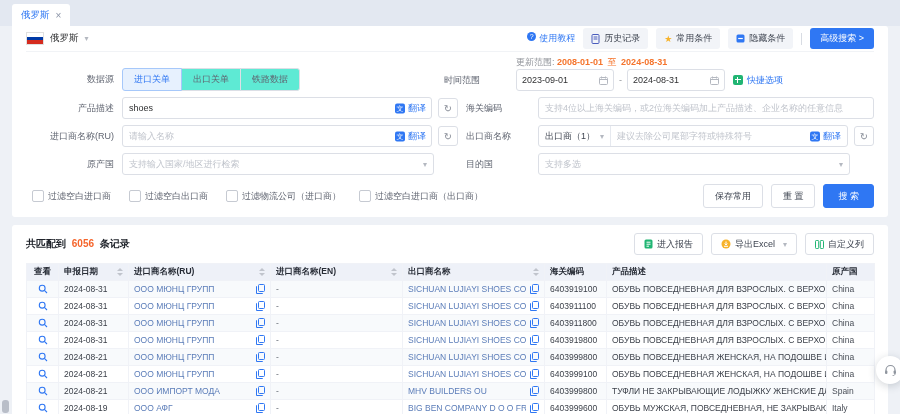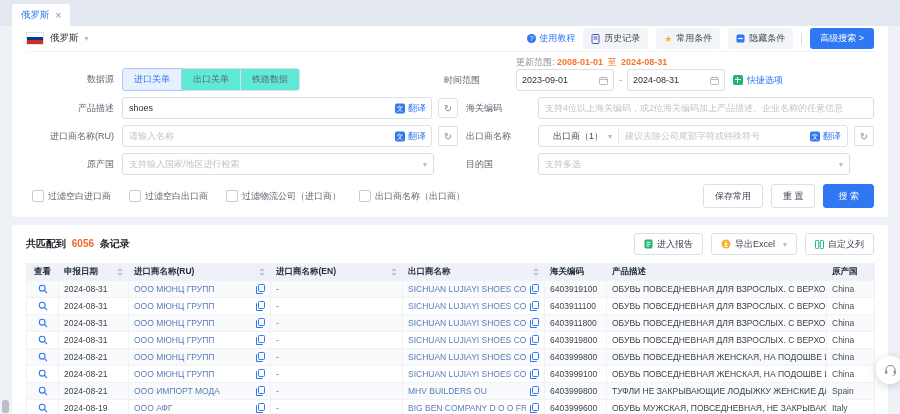--- a/index.html
+++ b/index.html
@@ -10,21 +10,21 @@
   .tab{background:#fff;border-radius:3px 3px 0 0;padding:5px 9px 4px;color:#2f77f3;
        display:flex;align-items:center;gap:6px;font-size:9.5px;}
   .tab .x{color:#8a93a6;font-size:10px;line-height:1;}
   
   .card{margin:0 12px;background:#fff;border-radius:0 3px 3px 3px;padding:0 14px 9px;}
   .card-head{display:flex;justify-content:space-between;align-items:center;height:25px;border-bottom:1px solid #f1f3f6;}
   .country{display:flex;align-items:center;gap:6px;color:#303133;font-size:9.5px;}
   .flag{width:16px;height:11px;border:1px solid #e0e0e0;display:flex;flex-direction:column;}
   .flag i{flex:1;}
   .head-right{display:flex;align-items:center;gap:8px;}
-  .tut{display:flex;align-items:center;gap:3px;color:#2f77f3;}
+  .tut{display:flex;align-items:flex-start;gap:3px;color:#2f77f3;}
   .qmark{width:9px;height:9px;border-radius:50%;background:#2f77f3;color:#fff;font-size:7px;
          display:flex;align-items:center;justify-content:center;}
   .chip{background:#f2f4f8;border-radius:3px;padding:4px 8px;display:flex;align-items:center;gap:4px;color:#3e4450;}
   .vdiv{width:1px;height:12px;background:#d8dce3;}
   .btn-adv{background:#2f77f3;color:#fff;border-radius:3px;padding:4px 10px;}
   
   .frow{display:flex;align-items:center;margin-top:6px;}
   .frow-top{display:flex;justify-content:space-between;align-items:flex-end;margin-top:4px;}
   .ds{display:flex;align-items:center;}
   .flabel{width:88px;text-align:right;color:#5f6470;margin-right:8px;flex:none;}
@@ -56,21 +56,21 @@
   input.inp::placeholder{color:#c0c4cc;}
   .translate{position:absolute;right:6px;top:50%;transform:translateY(-50%);display:flex;align-items:center;gap:3px;color:#2f77f3;background:#fff;}
   .tr-ic{width:10px;height:10px;border-radius:2px;background:#2f77f3;color:#fff;font-size:7px;
          display:flex;align-items:center;justify-content:center;}
   .refresh{width:18px;height:18px;border:1px solid #dcdfe6;border-radius:3px;margin-left:6px;flex:none;
            display:flex;align-items:center;justify-content:center;color:#8a8f99;font-size:10px;background:#fff;}
   .sel-like{height:20px;border:1px solid #dcdfe6;border-radius:3px;background:#fff;flex:1;
             display:flex;align-items:center;justify-content:space-between;padding:0 6px;}
   .ph{color:#c0c4cc;}
   .chev{color:#b4b8c0;font-size:8px;}
-  .group{position:relative;display:flex;flex:1;height:20px;border:1px solid #dcdfe6;border-radius:3px;background:#fff;align-items:center;padding-left:8px;}
+  .group{position:relative;display:flex;flex:1;height:20px;border:1px solid #dcdfe6;border-radius:3px;background:#fff;align-items:center;}
   .group .gsel{height:100%;display:flex;align-items:center;gap:5px;padding:0 6px;border-right:1px solid #e6e9ef;color:#3e4450;flex:none;}
   .group input{border:none;flex:1;min-width:0;height:18px;padding:0 40px 0 6px;font:inherit;color:#303133;outline:none;background:transparent;}
   .group input::placeholder{color:#c0c4cc;}
   .frow-bot{display:flex;justify-content:space-between;align-items:center;margin-top:9px;}
   .cbs{display:flex;align-items:center;gap:18px;margin-left:6px;}
   .cb{display:flex;align-items:center;gap:4px;color:#5f6470;}
   .box{width:10px;height:10px;border:1px solid #c6cad2;border-radius:2px;background:#fff;flex:none;}
   .actions{display:flex;align-items:center;gap:8px;}
   .btn{height:22px;display:flex;align-items:center;border:1px solid #dcdfe6;border-radius:3px;background:#fff;
        color:#3e4450;padding:0 11px;gap:4px;}
@@ -281,21 +281,21 @@
         <label class="cb">
           <span class="box"></span>
           <span>过滤空白出口商</span>
         </label>
         <label class="cb">
           <span class="box"></span>
           <span>过滤物流公司（进口商）</span>
         </label>
         <label class="cb">
           <span class="box"></span>
-          <span>出口商名称（出口商）</span>
+          <span>过滤空白进口商（出口商）</span>
         </label>
       </div>
       <div class="actions">
         <span class="btn">保存常用</span>
         <span class="btn">重 置</span>
         <span class="btn btn-search">搜 索</span>
       </div>
     </div>
   </div>
 

